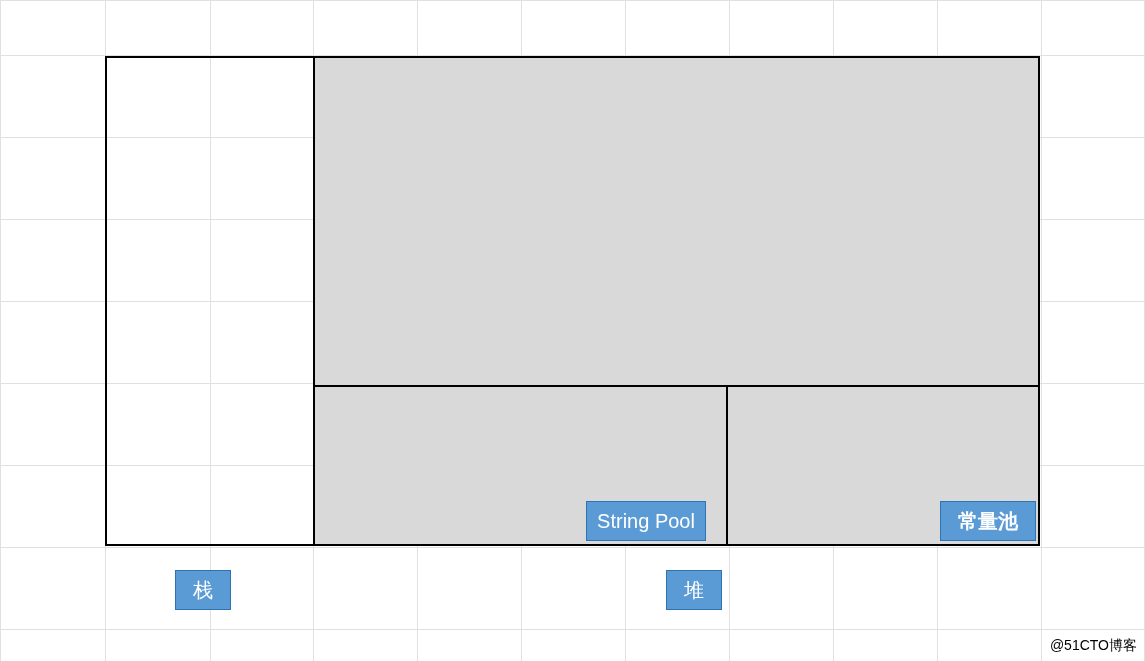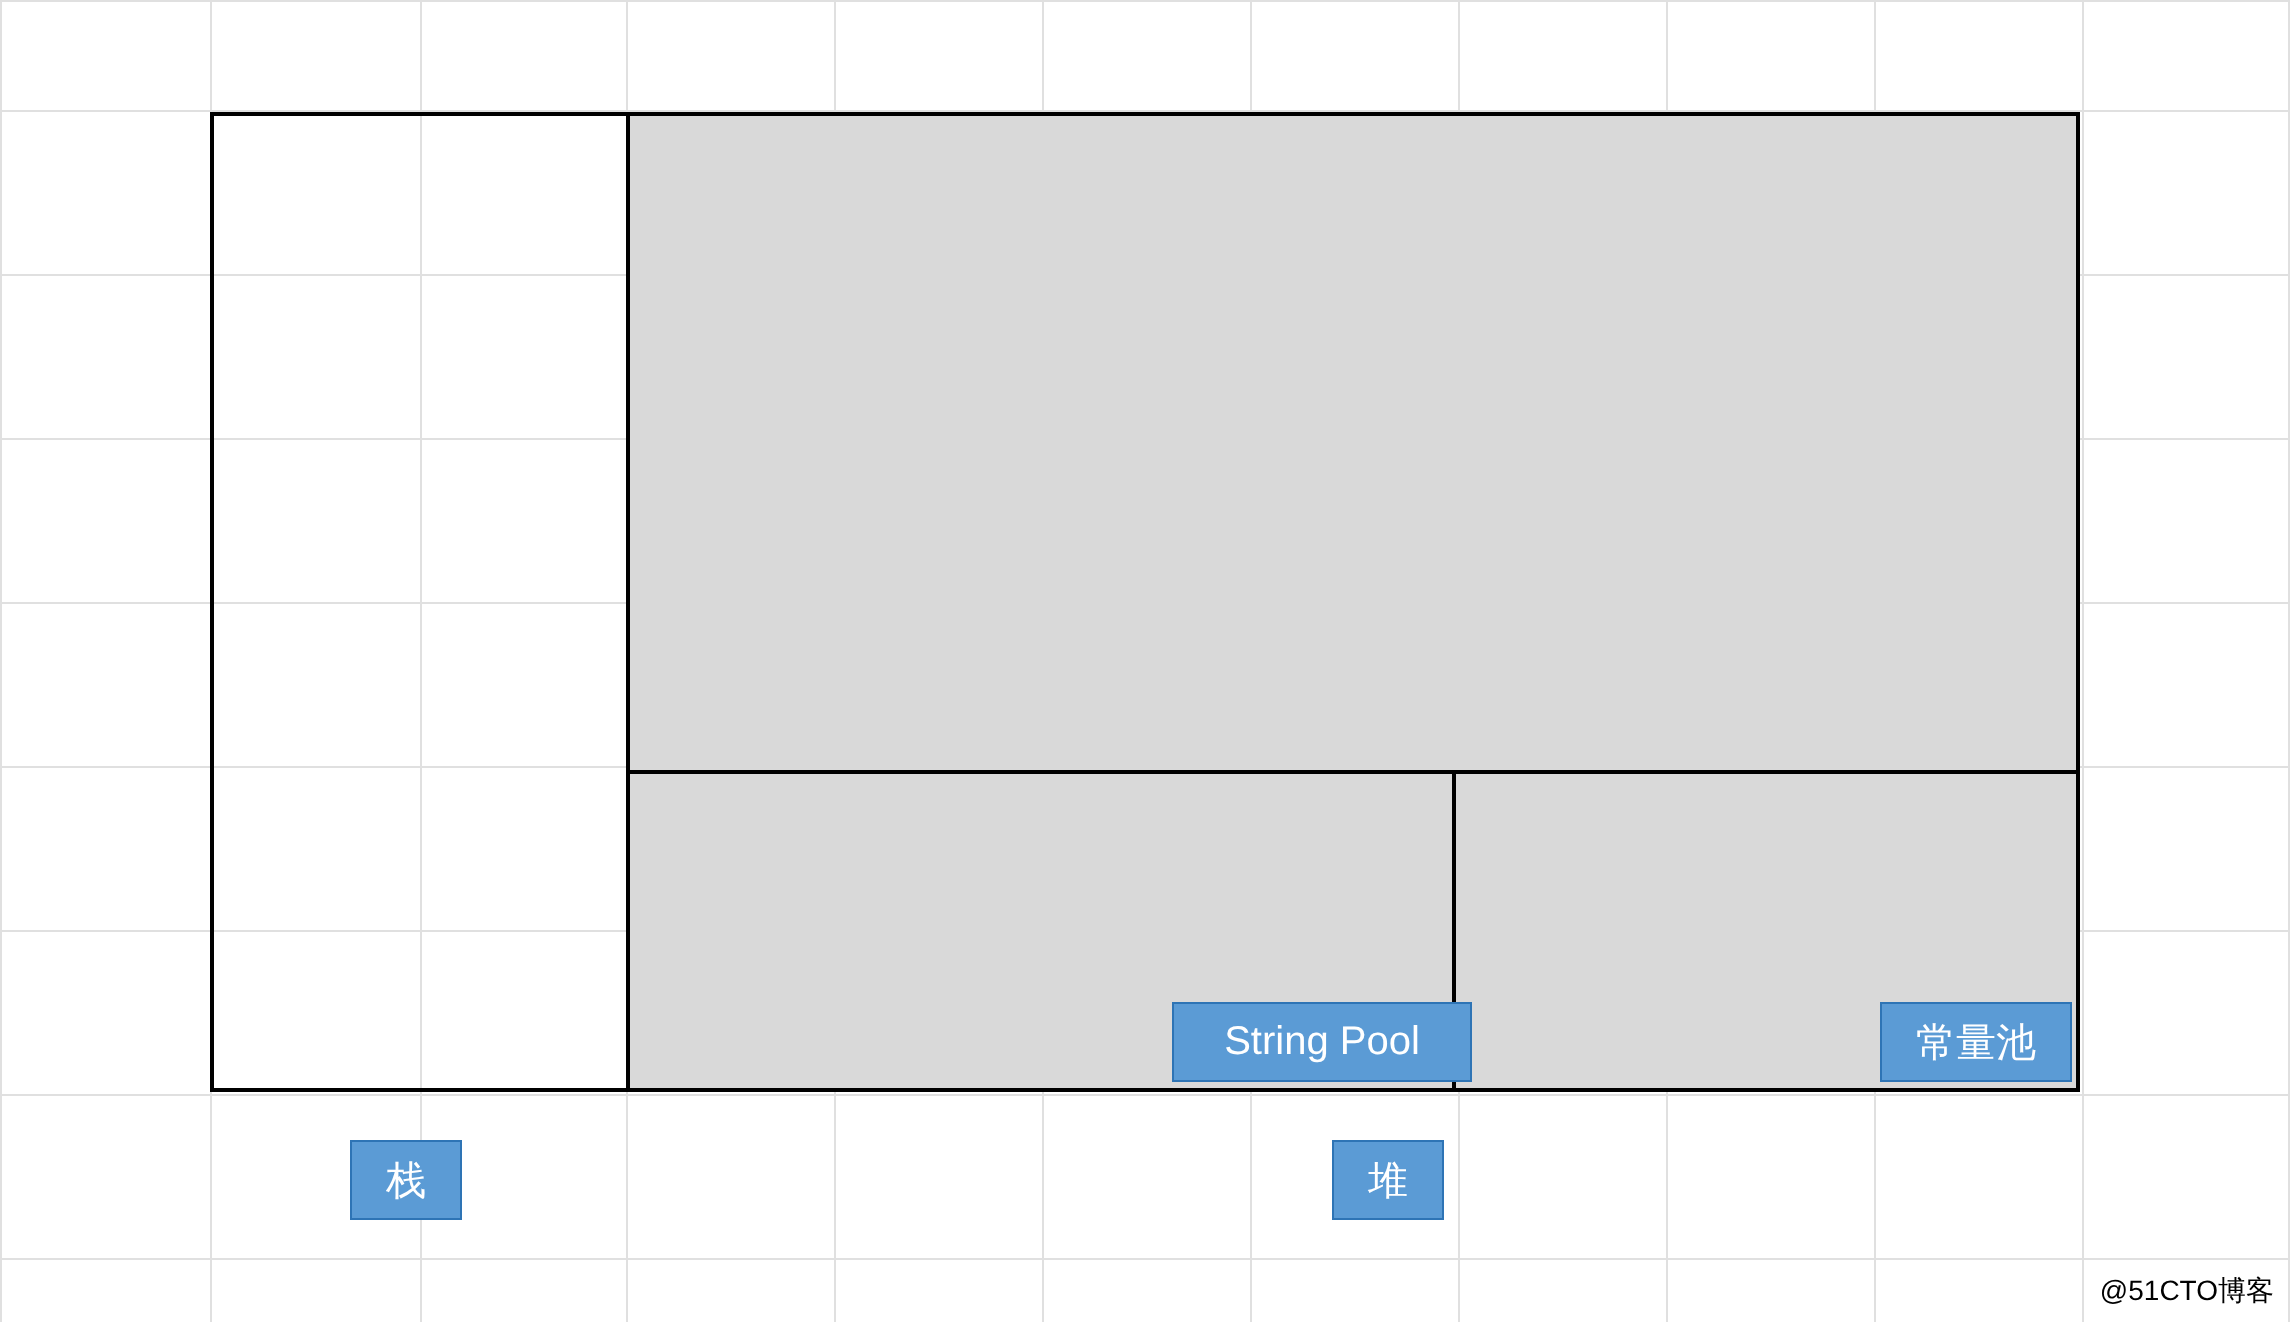--- a/index.html
+++ b/index.html
@@ -98,28 +98,29 @@
     }
     .label-heap {
       left: 666px;
       top: 570px;
       width: 56px;
       height: 40px;
     }
     .label-stringpool {
       left: 586px;
       top: 501px;
-      width: 150px;
+      width: 120px;
       height: 40px;
     }
     .label-constpool {
       left: 940px;
       top: 501px;
       width: 96px;
       height: 40px;
+      font-weight: bold;
     }
     .watermark {
       position: absolute;
       right: 8px;
       bottom: 6px;
       font-size: 14px;
       color: #000000;
       font-family: Arial, sans-serif;
     }
   </style>

